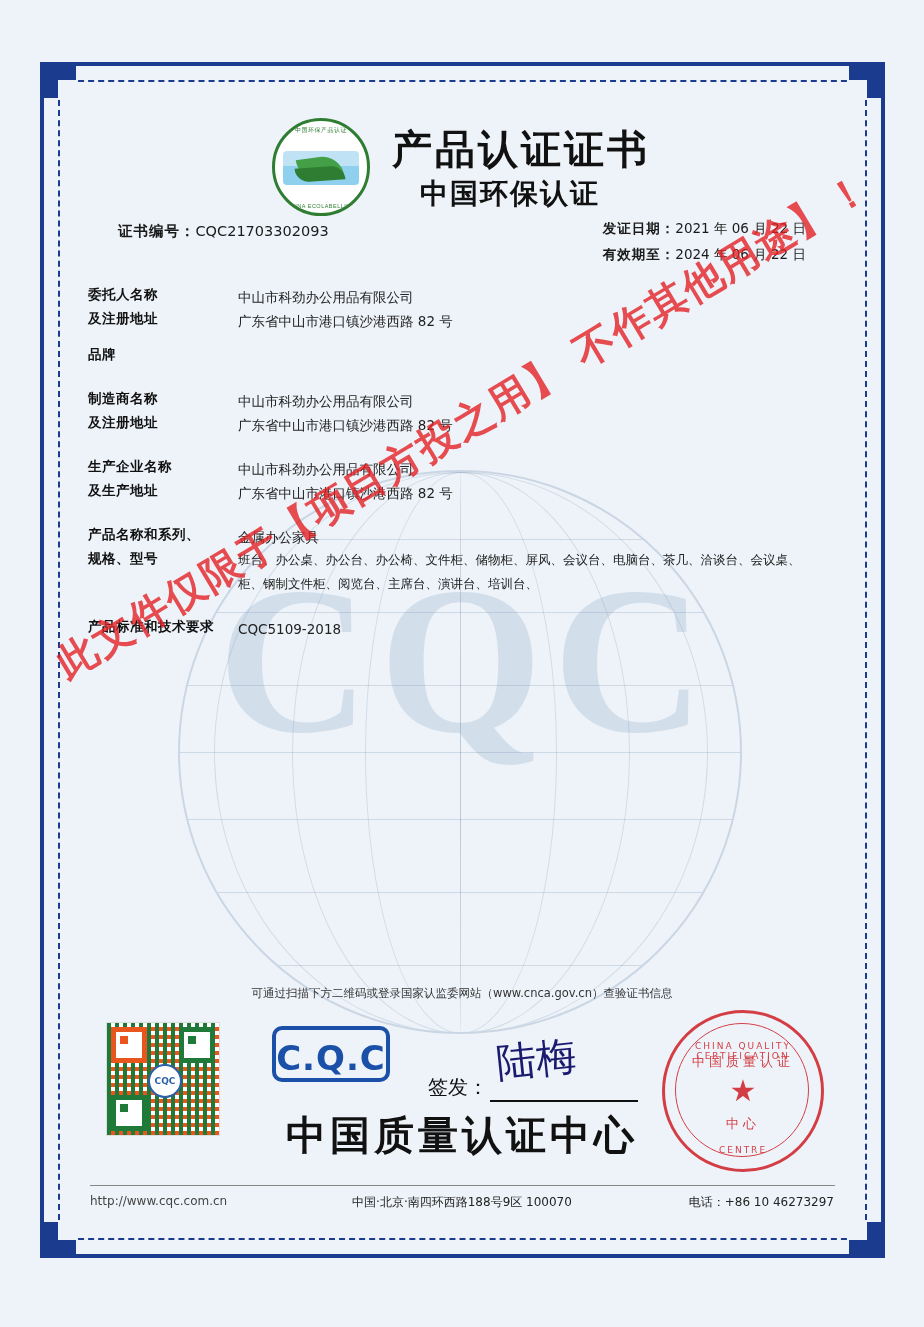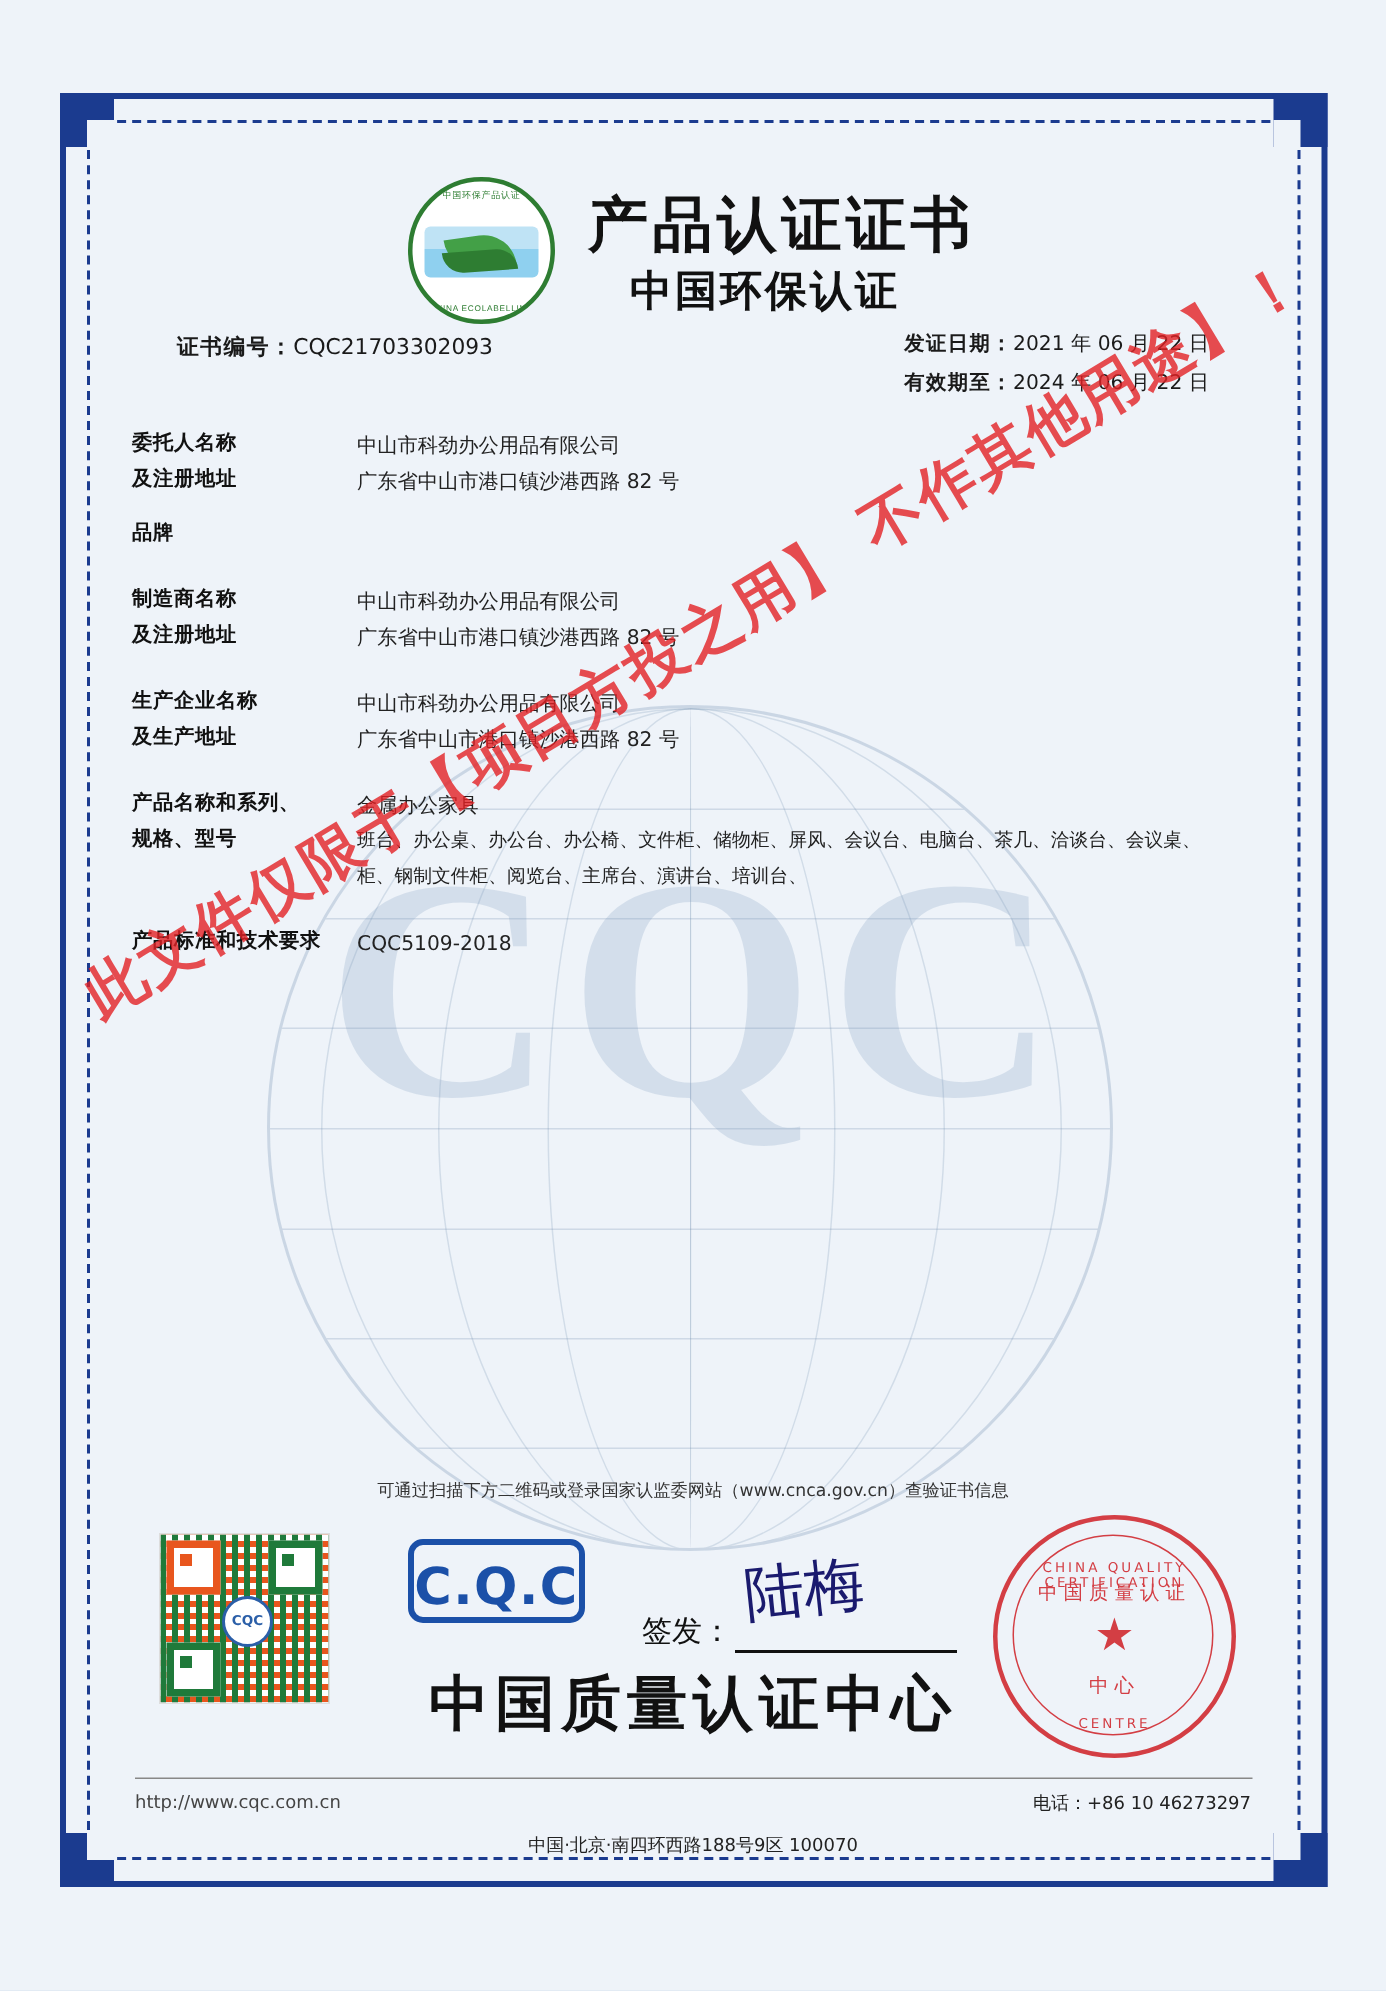--- a/index.html
+++ b/index.html
@@ -389,21 +389,20 @@
     color: #444;
     font-family: "DejaVu Sans", sans-serif;
   }
   .foot-center {
     position: absolute;
     left: 0; right: 0; top: 1194px;
     text-align: center;
     font-size: 12px;
     color: #222;
     font-family: "DejaVu Sans", sans-serif;
-    margin-top: 28px;
   }
   .foot-right {
     position: absolute;
     right: 90px; top: 1194px;
     font-size: 12px;
     color: #222;
     font-family: "DejaVu Sans", sans-serif;
   }
 </style>
 </head>

